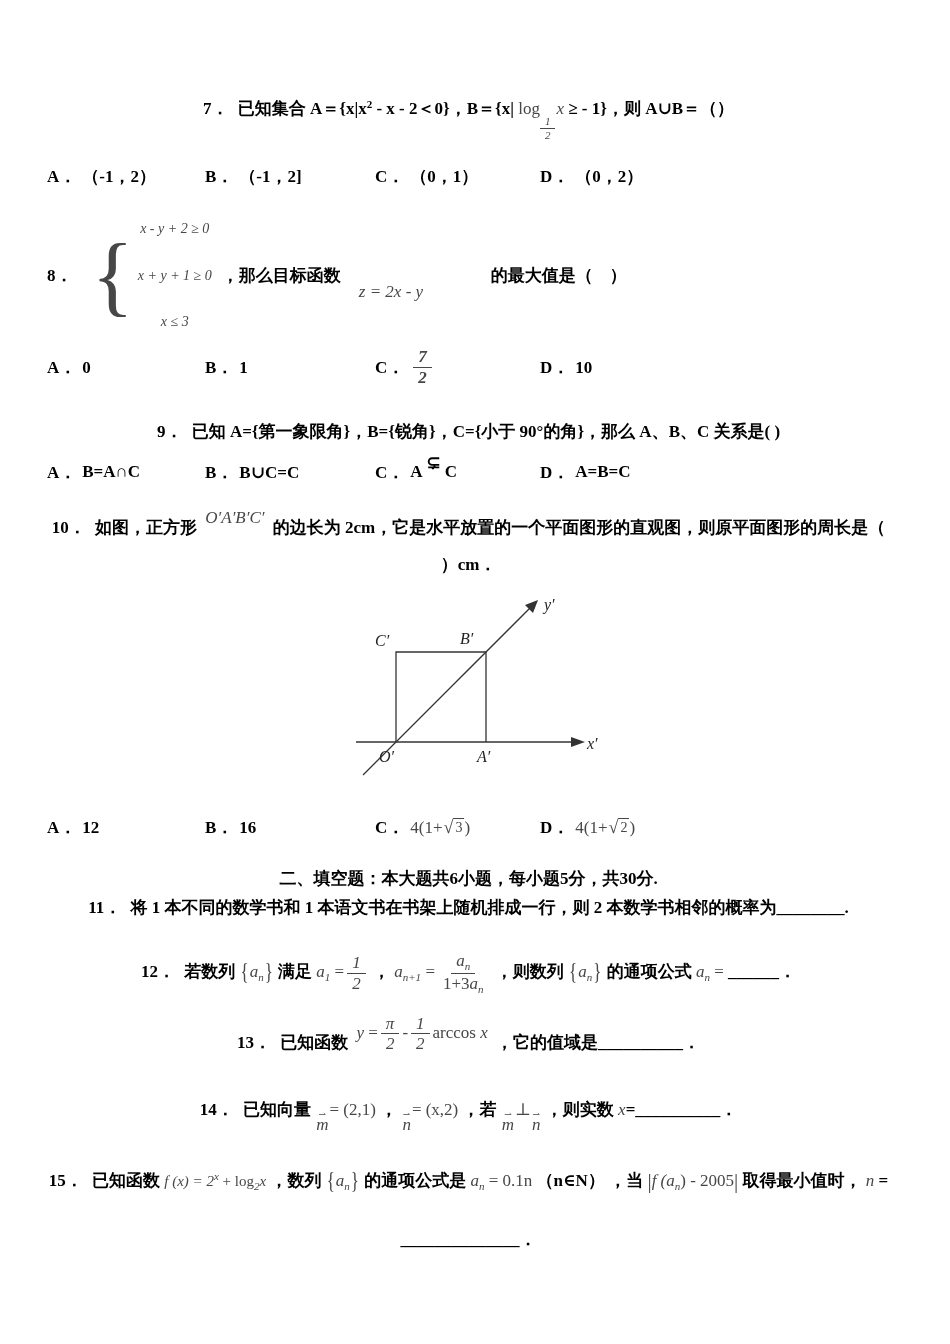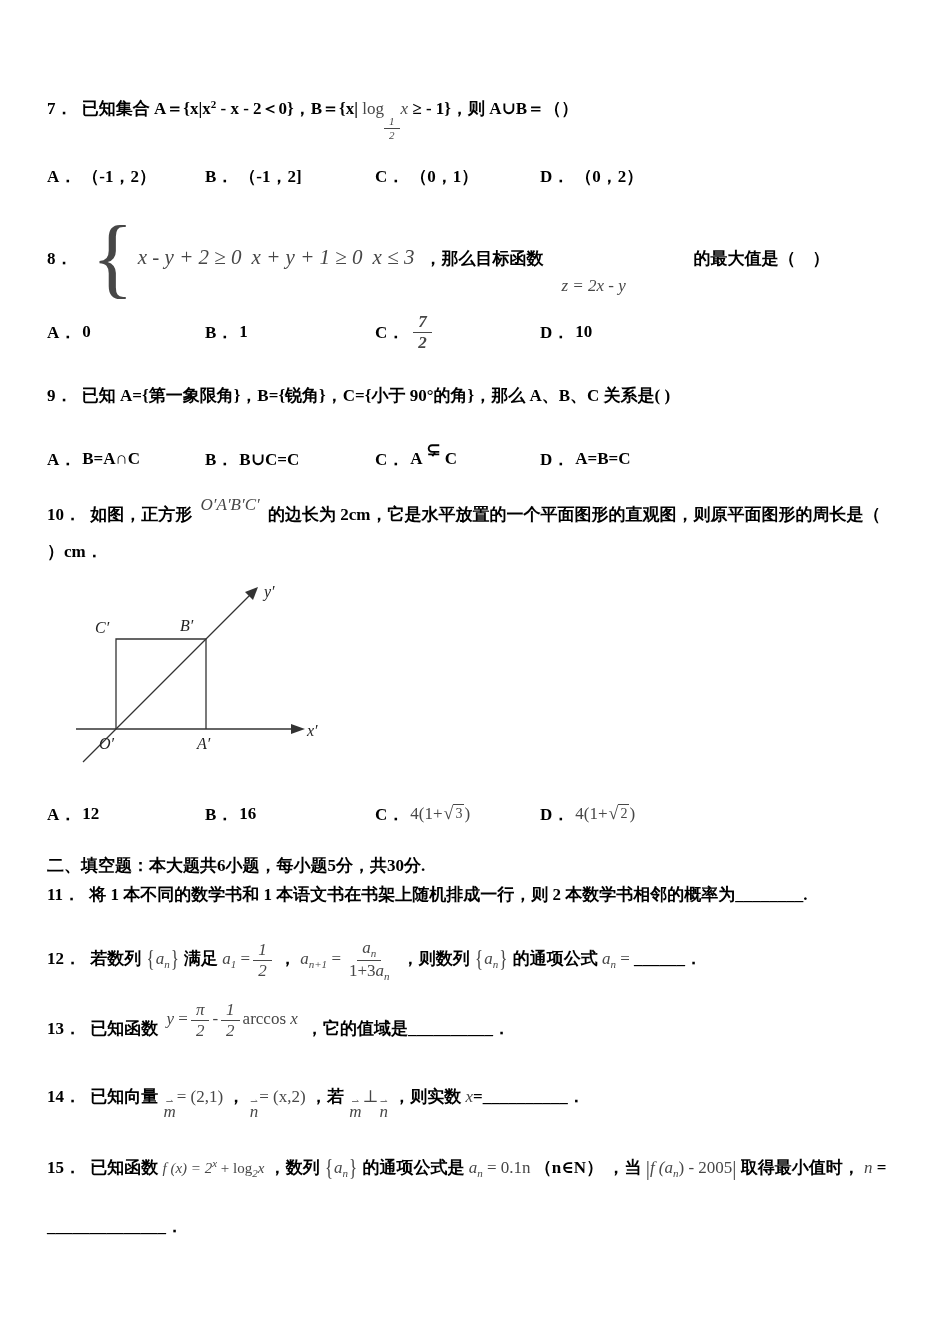--- a/index.html
+++ b/index.html
@@ -1,58 +1,58 @@
 <!DOCTYPE html>
 <html><head>
 <meta charset="utf-8">
 <style>
   *{margin:0;padding:0;box-sizing:border-box}
   html,body{background:#ffffff}
   .page{
     width:950px;height:1344px;margin:0 auto;background:#fff;
     padding:95px 60px 40px 47px;
     font-family:"Liberation Serif","DejaVu Serif",serif;
-    font-size:17px;color:#000;overflow:hidden;
+    font-size:17px;color:#000;overflow:hidden;text-align:center;
   }
   .q{font-weight:600;line-height:1.6;}
   .qnum{font-weight:600;margin-right:5px}
   .math{color:#474747;font-style:italic;font-weight:500}
   .rm{font-style:normal}
   sup{font-size:11px;vertical-align:6px}
   sub{font-size:11px;vertical-align:-4px}
   .frac{display:inline-flex;flex-direction:column;align-items:center;vertical-align:middle;margin:0 3px;line-height:1.15;font-style:italic;color:#474747}
   .frac .fn{padding:0 5px;border-bottom:1.2px solid currentColor;display:inline-block}
   .frac .fd{padding:0 5px;display:inline-block}
   .frac.small{font-size:11px;vertical-align:-11px;margin:0 1px 0 0}
   .cases{display:inline-flex;align-items:center;vertical-align:middle;margin:0 10px 0 14px}
   .brace{font-size:88px;line-height:80px;font-weight:300;font-style:normal;color:#474747;margin-right:4px}
-  .clines{display:flex;flex-direction:row;gap:10px;font-size:21px}
+  .clines{display:flex;flex-direction:column;gap:24px;font-size:14px}
   .optrow{display:flex;align-items:center;font-weight:700}
   .opt{display:flex;align-items:center;white-space:nowrap}
   .opt .lab{margin-right:6px}
   .c1{width:158px}.c2{width:170px}.c3{width:165px}
   .sqrt{display:inline-flex;align-items:flex-start;font-style:normal;margin-left:1px}
   .rsign{font-size:18px;line-height:1}
   .rad{border-top:1.2px solid currentColor;padding:0 2px;font-size:14px;line-height:1.3}
   .vec{display:inline-flex;flex-direction:column;align-items:center;line-height:1;vertical-align:-2px;margin:0 1px}
   .varrow{font-size:9px;line-height:4px;font-style:normal}
   .zwrap{display:inline-block;position:relative;width:150px;height:20px;vertical-align:baseline}
-  .zf{position:absolute;left:18px;top:24px;white-space:nowrap}
+  .zf{position:absolute;left:18px;top:12px;white-space:nowrap}
   .raise{position:relative;top:-10px;margin:0 4px}
   .sb{display:inline-block;transform:scaleY(1.35);font-style:normal;margin:0 1px}
   .tallbar{font-size:21px;font-style:normal;vertical-align:-2px}
   .sec{font-weight:700;margin-bottom:4px}
   .figwrap{margin:14px 0 10px 14px}
   .figlab{font-style:italic;font-size:16px;fill:#222;font-family:"Liberation Serif","DejaVu Serif",serif}
   .small15{font-size:15px}
   
   .mb-q7{margin-bottom:24px}.mb-o7{margin:22px 0 30px}
   .mb-q8{margin-bottom:6px;display:flex;align-items:center;flex-wrap:wrap}
   .mb-o8{margin:14px 0 30px}
-  .mb-q9{margin-bottom:38px}.mb-o9{margin:0 0 30px}
+  .mb-q9{margin-bottom:16px}.mb-o9{margin:0 0 30px}
   .mb-q10a{margin-bottom:10px}.mb-q10b{margin-bottom:0}
   .mb-o10{margin:14px 0 28px}
   .mb-q11{margin-bottom:30px}
   .mb-q12{margin-bottom:28px}
   .mb-q13{margin-bottom:32px}
   .mb-q14{margin-bottom:32px}
   .mb-q15{margin-bottom:28px}
 </style>
 </head>
 <body>

